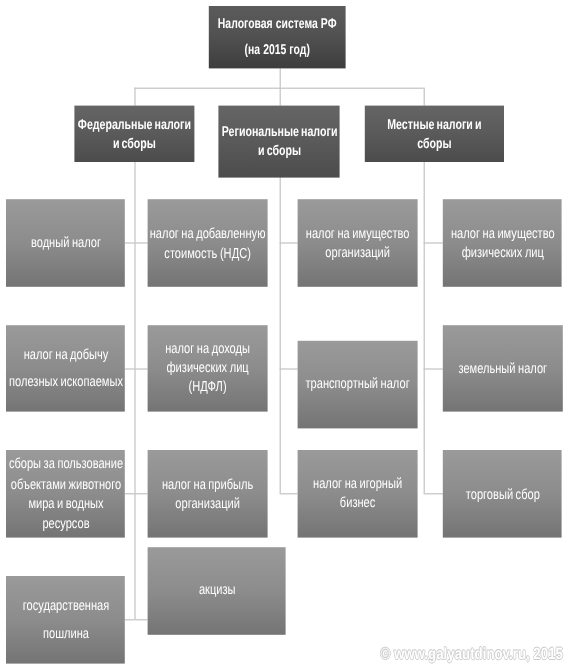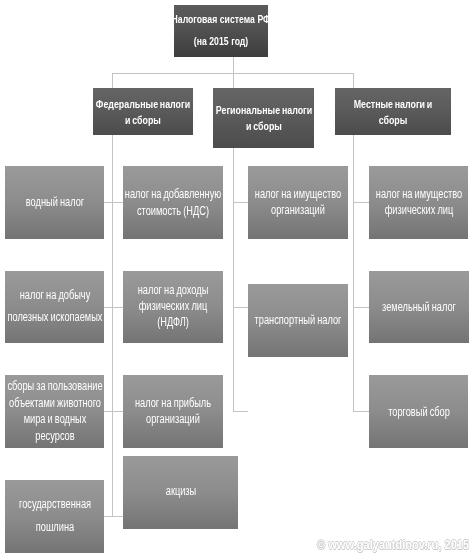--- a/index.html
+++ b/index.html
@@ -16,21 +16,21 @@
        transform-origin:center center;
        text-align:center;color:#ffffff;
        -webkit-font-smoothing:antialiased;}
   .node .txt .ln{display:block;white-space:nowrap;}
   .node .txt .ln > i{font-style:normal;}
 
   .root{background:linear-gradient(180deg,#5b5b5b 0%,#525252 45%,#3d3d3d 100%);}
   .root .txt{font-size:11.8px;font-weight:bold;line-height:22.2px;
              --sx:0.735;--dy:-0.5px;word-spacing:0.2px;}
 
-  .hdr{background:linear-gradient(180deg,#656565 0%,#5b5b5b 45%,#4c4c4c 100%);margin-left:31px;}
+  .hdr{background:linear-gradient(180deg,#656565 0%,#5b5b5b 45%,#4c4c4c 100%);}
   .hdr .txt{font-size:11.8px;font-weight:bold;line-height:16px;
             --sx:0.75;--dy:-0.5px;word-spacing:-0.9px;}
 
   .leaf{background:linear-gradient(180deg,#9a9a9a 0%,#8c8c8c 50%,#747474 100%);}
   .leaf .txt{font-size:12px;line-height:18px;--sx:0.77;--dy:-0.3px;word-spacing:-0.6px;}
 
   
   .conn{position:absolute;background:#c3c3c3;}
   .conn.v{width:1px;}
   .conn.h{height:1px;}
@@ -67,21 +67,21 @@
   <div class="conn h" style="left:112px;top:306.75px;width:11px"></div>
   <div class="conn h" style="left:112px;top:411.25px;width:11px"></div>
   <div class="conn h" style="left:112px;top:516.25px;width:11px"></div>
   <div class="conn h" style="left:233px;top:202.25px;width:15px"></div>
   <div class="conn h" style="left:233px;top:306.75px;width:15px"></div>
   <div class="conn h" style="left:233px;top:411.25px;width:15px"></div>
   <div class="conn h" style="left:353px;top:202.25px;width:16px"></div>
   <div class="conn h" style="left:353px;top:306.75px;width:16px"></div>
   <div class="conn h" style="left:353px;top:411.25px;width:16px"></div>
 
-  <div class="node root" style="left:174px;top:5px;width:94px;height:52px">
+  <div class="node root" style="left:174px;top:5px;width:114px;height:52px">
     <div class="txt">
       <span class="ln"><i>Налоговая система РФ</i></span>
       <span class="ln"><i>(на 2015  год)</i></span>
     </div>
   </div>
 
   <div class="node hdr" style="left:62px;top:88px;width:100px;height:47px">
     <div class="txt">
       <span class="ln"><i>Федеральные налоги</i></span>
       <span class="ln"><i>и сборы</i></span>
@@ -153,20 +153,26 @@
     <div class="txt" style="line-height:16px;--dy:0.1px">
       <span class="ln"><i>налог на имущество</i></span>
       <span class="ln"><i>организаций</i></span>
     </div>
   </div>
   <div class="node leaf" style="left:248px;top:284px;width:100px;height:72.5px">
     <div class="txt" style="line-height:18px;--dy:-0.4px">
       <span class="ln"><i>транспортный налог</i></span>
     </div>
   </div>
+  <div class="node leaf" style="left:248px;top:375px;width:100px;height:72.5px">
+    <div class="txt" style="line-height:15.4px;--dy:0.1px">
+      <span class="ln"><i>налог на игорный</i></span>
+      <span class="ln"><i>бизнес</i></span>
+    </div>
+  </div>
   <div class="node leaf" style="left:369px;top:166px;width:99px;height:72.5px">
     <div class="txt" style="line-height:16px;--dy:0.1px">
       <span class="ln"><i>налог на имущество</i></span>
       <span class="ln"><i>физических лиц</i></span>
     </div>
   </div>
   <div class="node leaf" style="left:369px;top:270.5px;width:100px;height:72.5px">
     <div class="txt" style="line-height:18px;--dy:-0.4px">
       <span class="ln"><i>земельный налог</i></span>
     </div>

